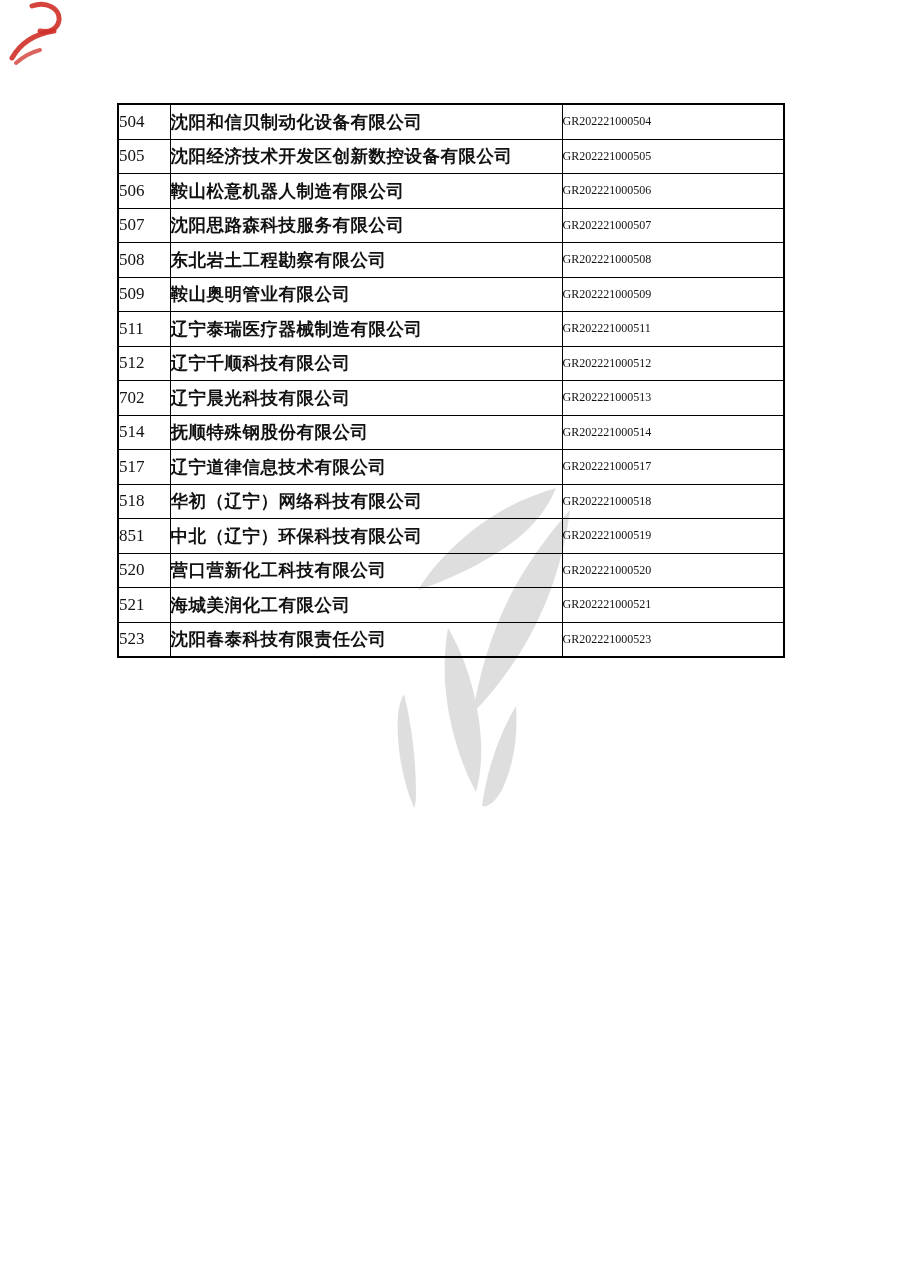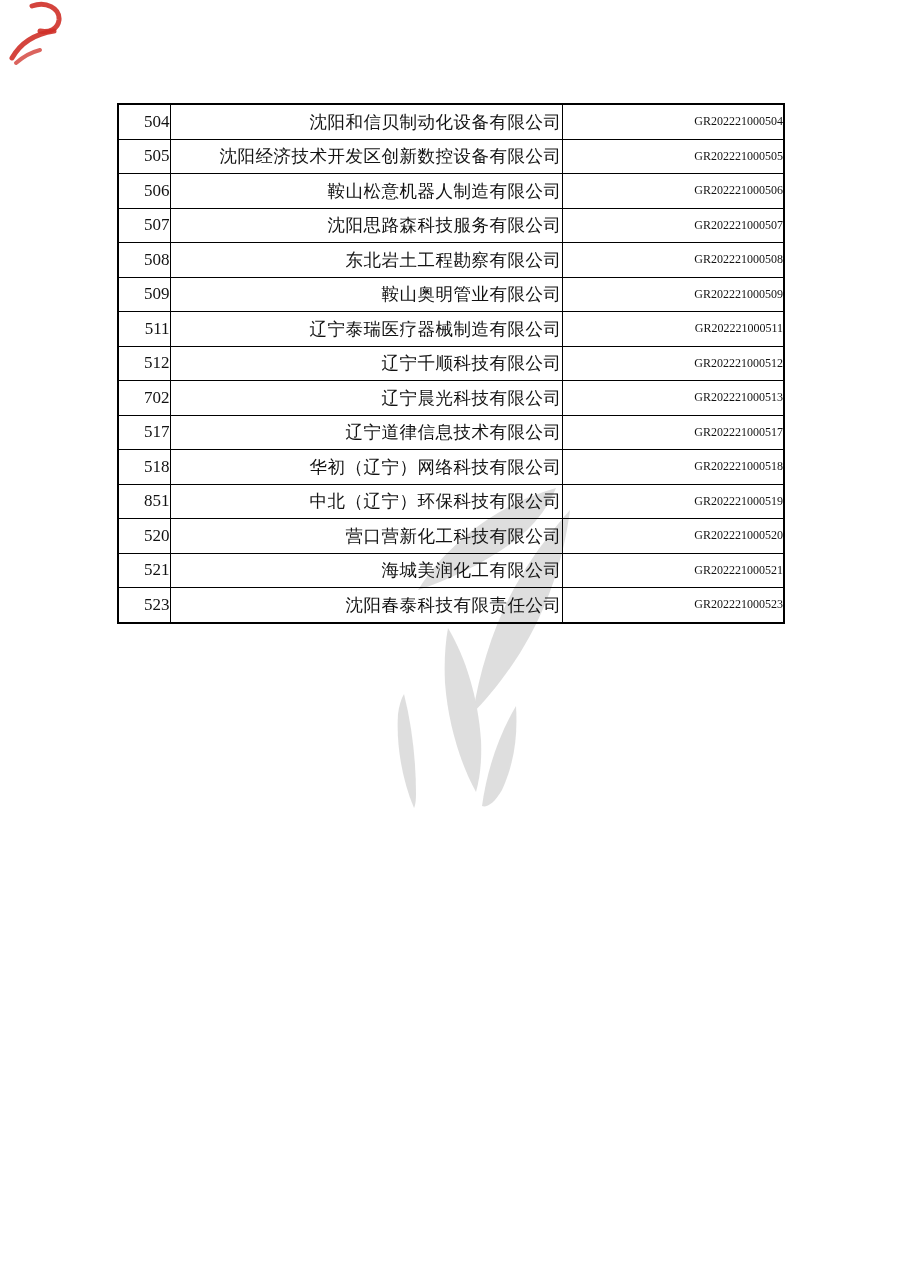--- a/index.html
+++ b/index.html
@@ -34,34 +34,35 @@
     width: 666px;
     border-collapse: collapse;
     table-layout: fixed;
     z-index: 1;
     border: 2px solid #000;
   }
   table.doc-table td {
     border: 1.5px solid #000;
     height: 33.5px;
     padding: 0;
-    text-align: right;
+    text-align: left;
     vertical-align: middle;
     color: #121212;
     background: transparent;
     overflow: hidden;
     white-space: nowrap;
   }
   td.row-number {
     font-size: 17px;
     font-family: "Liberation Serif", "DejaVu Serif", serif;
   }
   td.company-name {
     font-size: 17.5px;
     letter-spacing: 0.5px;
+    font-weight: bold;
   }
   td.certificate-code {
     font-size: 12px;
     font-family: "Liberation Serif", "DejaVu Serif", serif;
   }
 </style>
 </head>
 <body>
 
 <div class="page">
@@ -128,20 +129,25 @@
           <td class="row-number">512</td>
           <td class="company-name">辽宁千顺科技有限公司</td>
           <td class="certificate-code">GR202221000512</td>
         </tr>
         <tr>
           <td class="row-number">702</td>
           <td class="company-name">辽宁晨光科技有限公司</td>
           <td class="certificate-code">GR202221000513</td>
         </tr>
         <tr>
+          <td class="row-number">514</td>
+          <td class="company-name">抚顺特殊钢股份有限公司</td>
+          <td class="certificate-code">GR202221000514</td>
+        </tr>
+        <tr>
           <td class="row-number">517</td>
           <td class="company-name">辽宁道律信息技术有限公司</td>
           <td class="certificate-code">GR202221000517</td>
         </tr>
         <tr>
           <td class="row-number">518</td>
           <td class="company-name">华初（辽宁）网络科技有限公司</td>
           <td class="certificate-code">GR202221000518</td>
         </tr>
         <tr>

